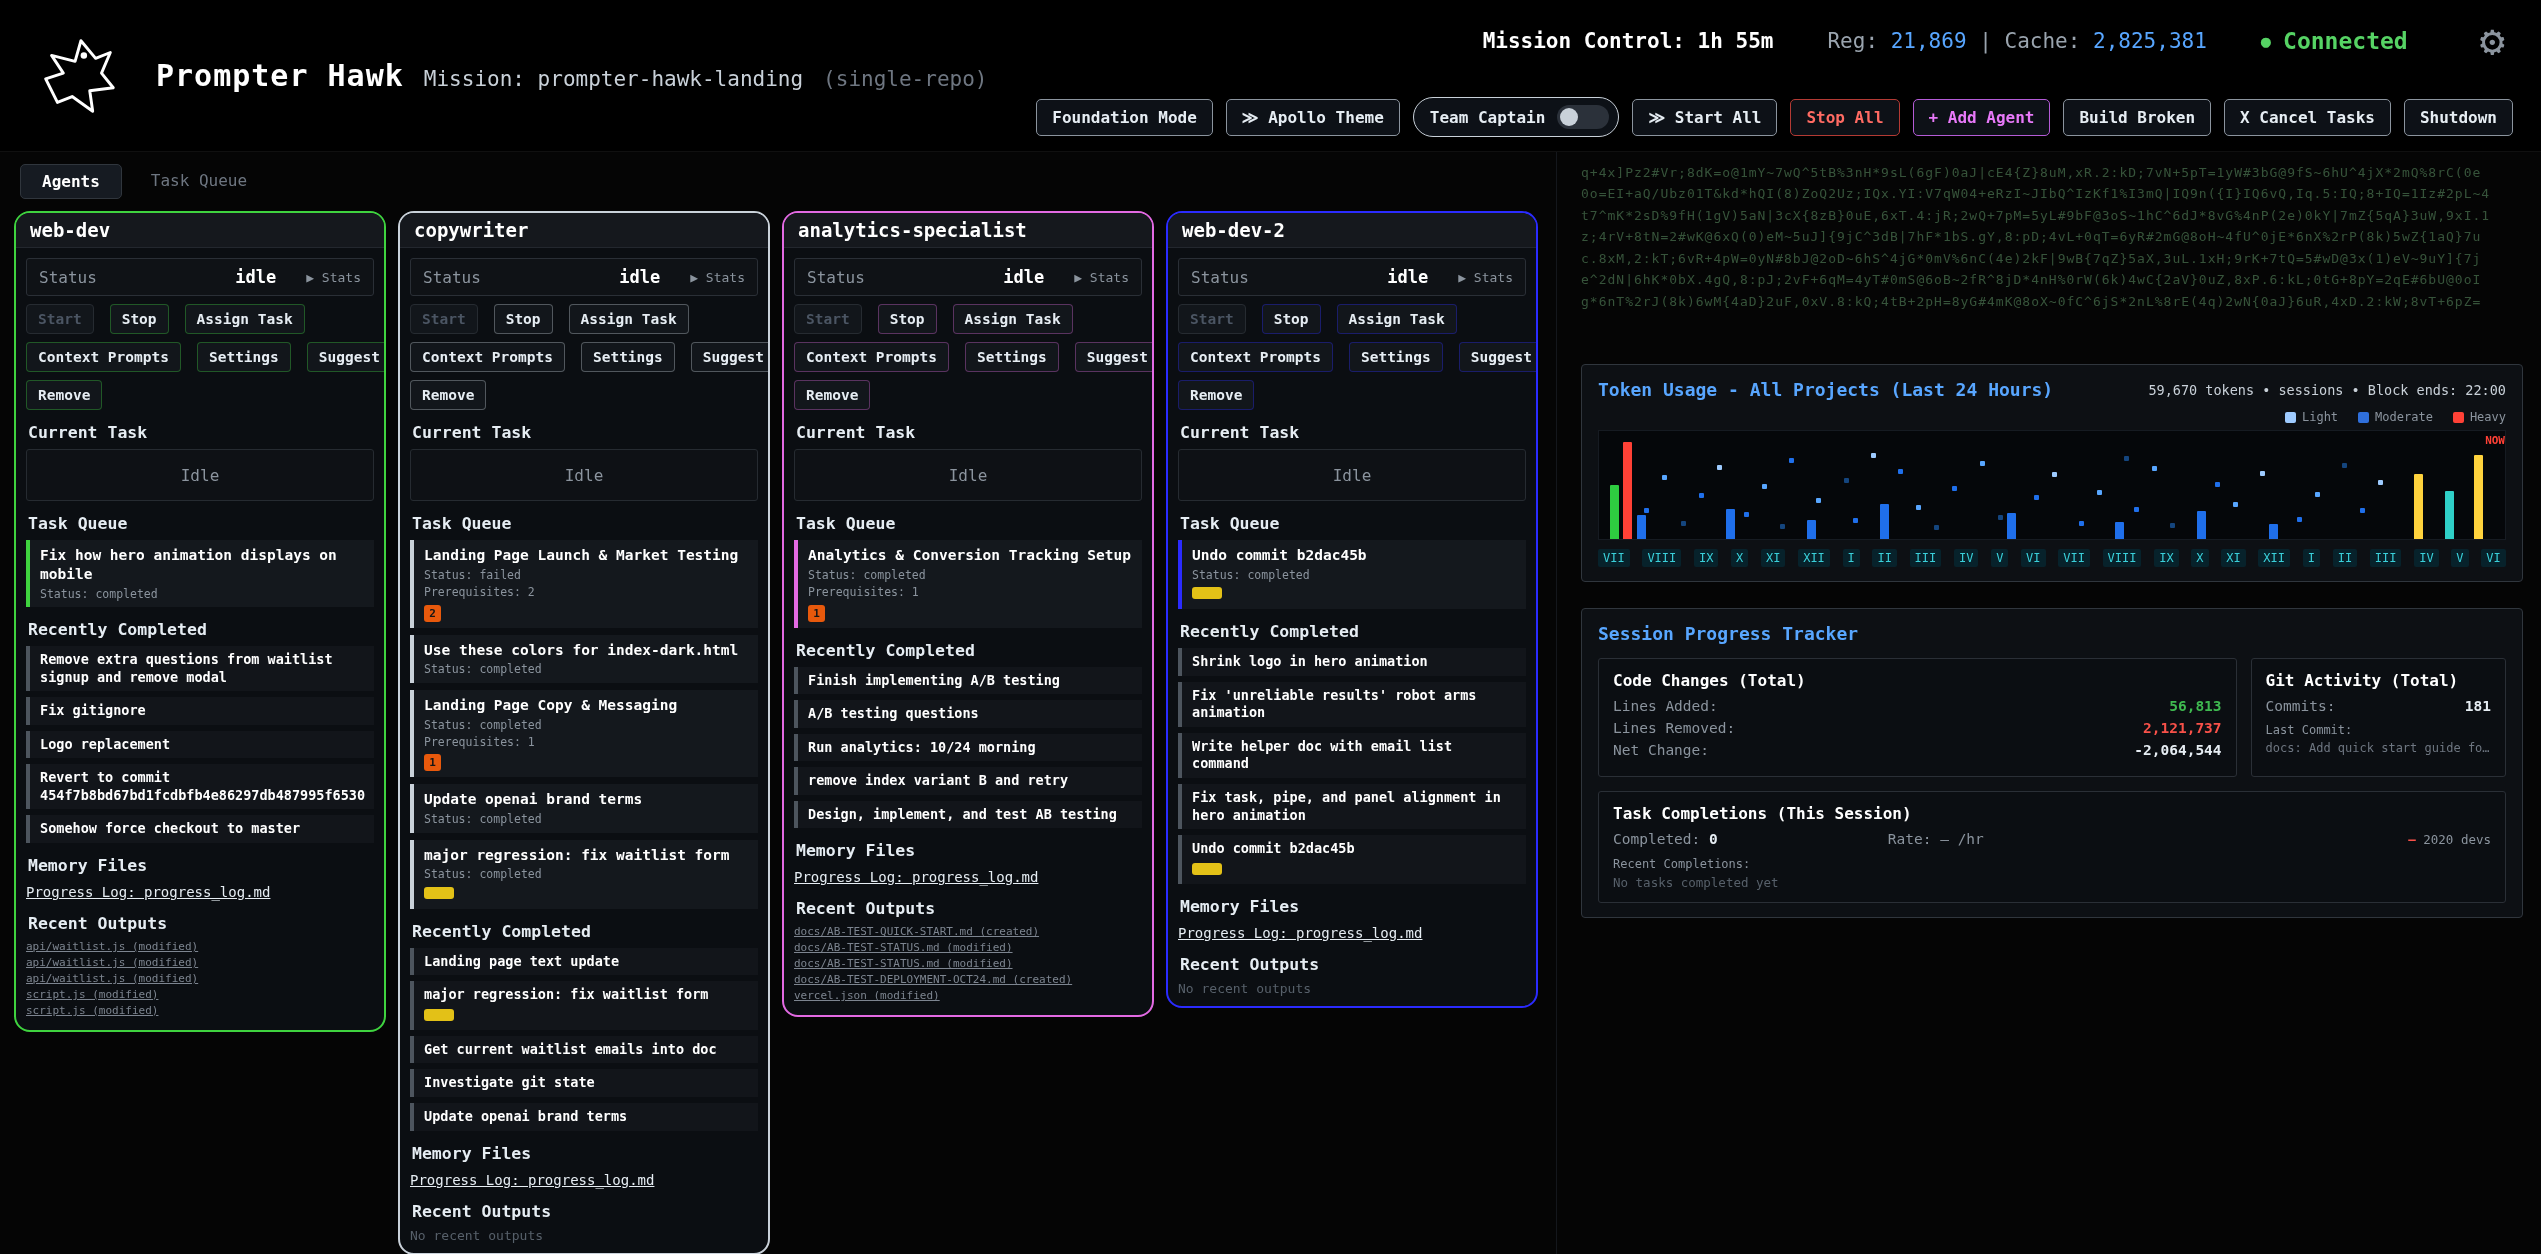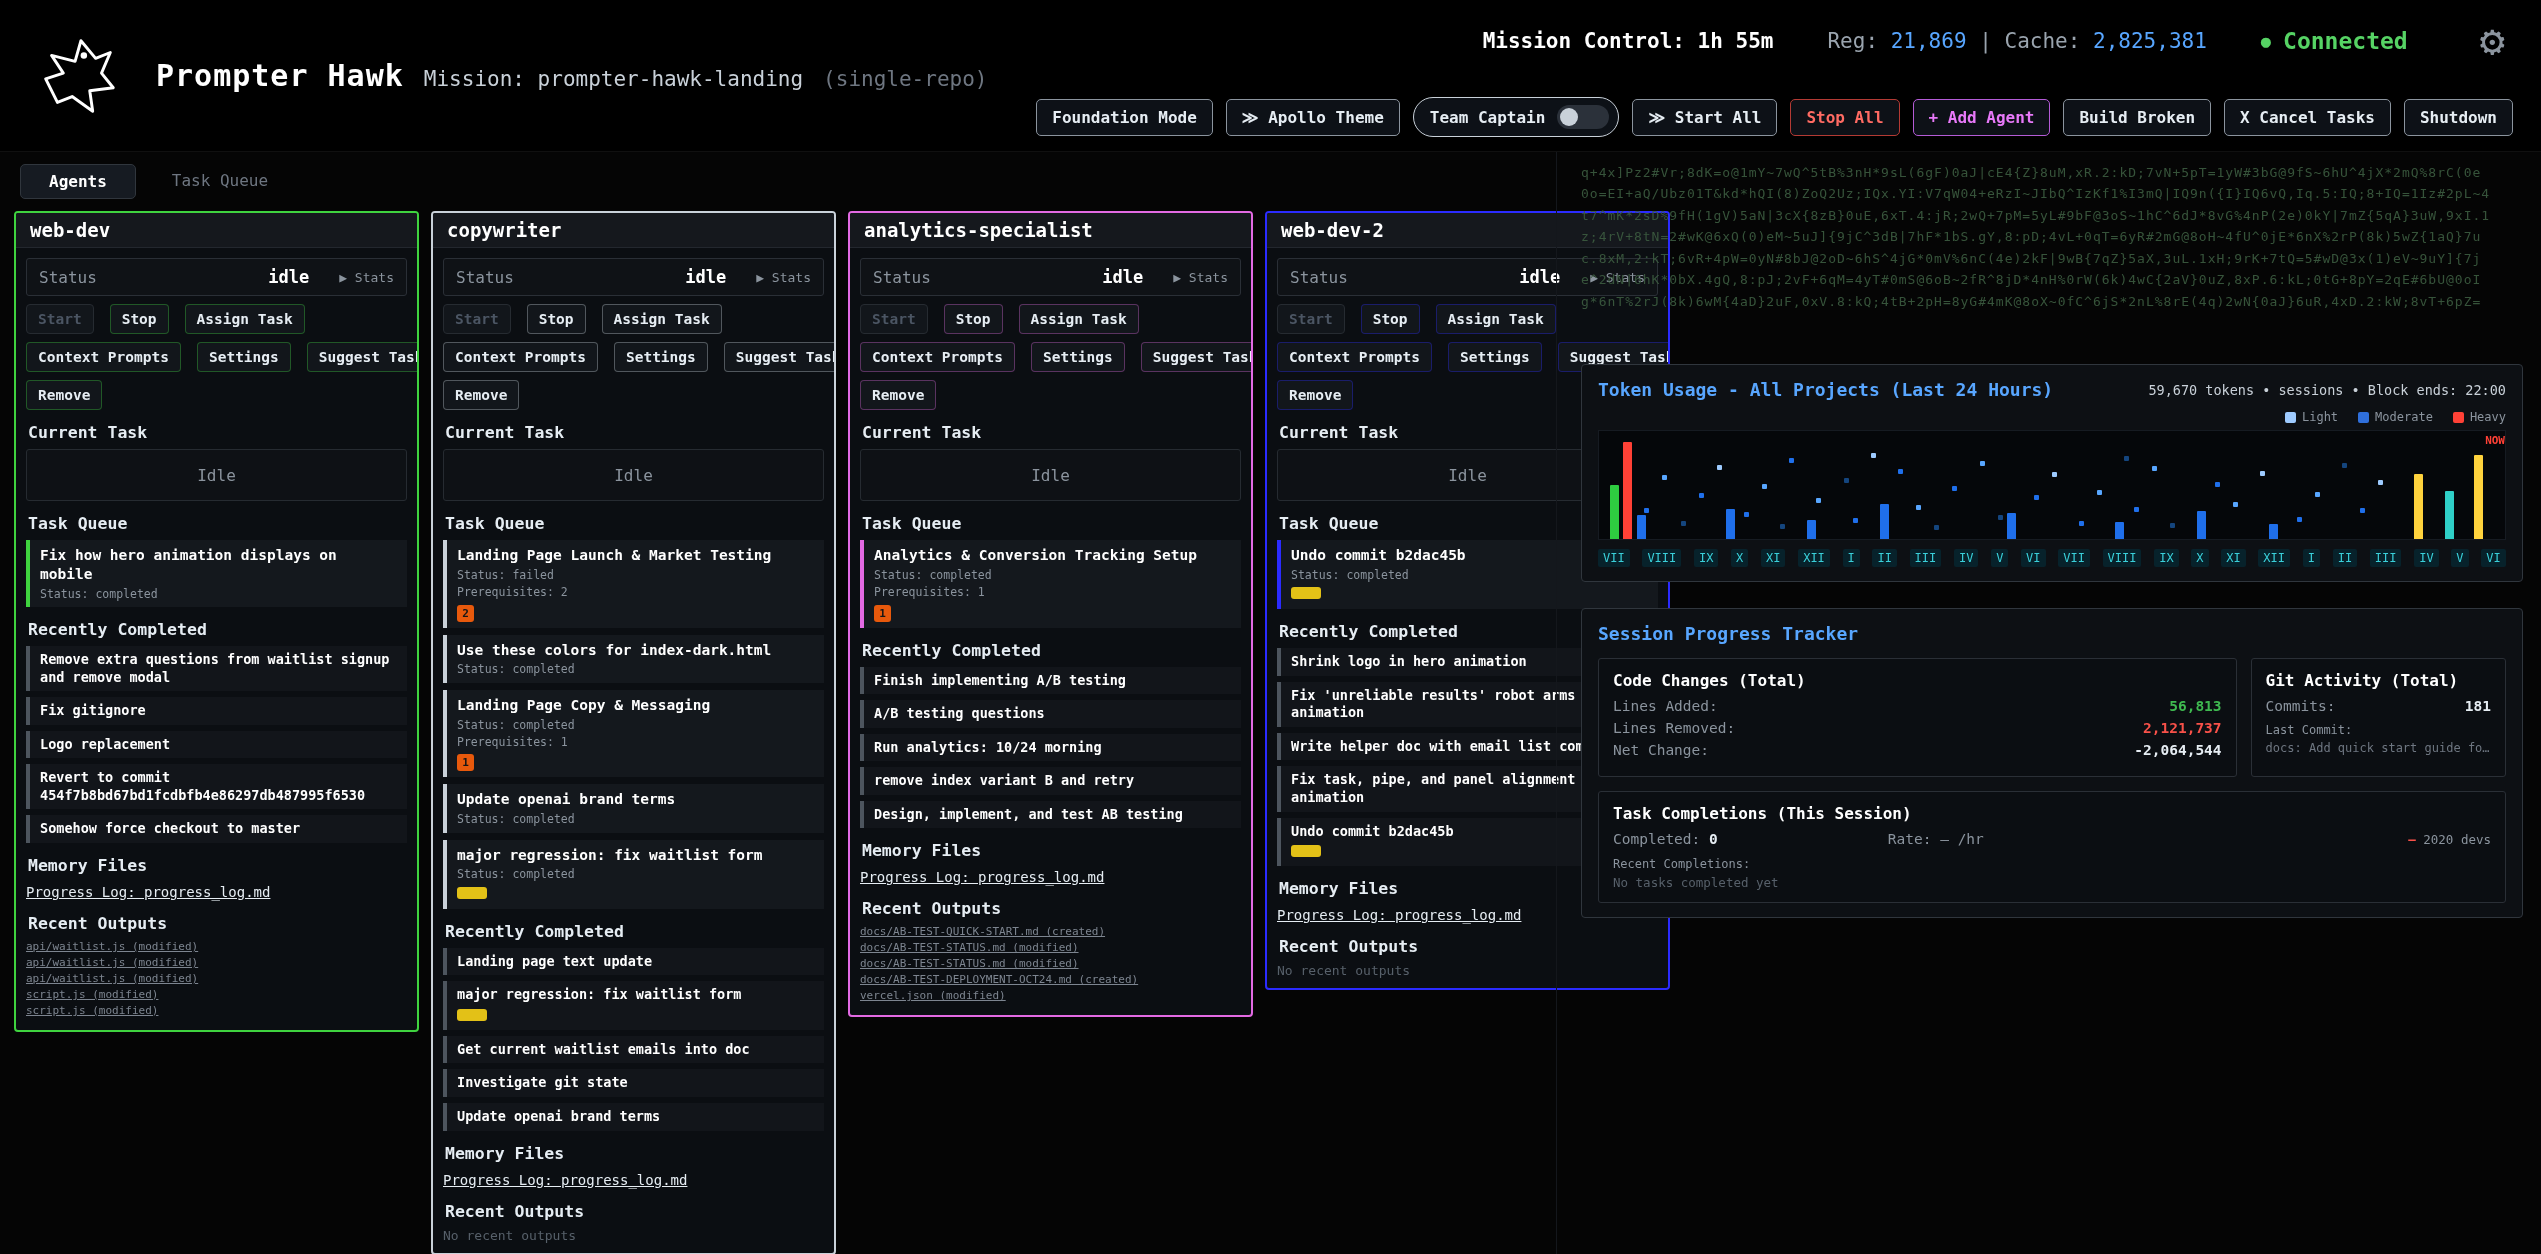--- a/index.html
+++ b/index.html
@@ -29,26 +29,26 @@
   .tbtn.stop-all { color:#ff6b63; border-color:#b33a34; }
   .tbtn.add-agent { color:#e879f9; border-color:#b45bd6; }
   .team-captain { display:flex; align-items:center; gap:12px; background:#0d1117; border:1px solid #c9d1d9; border-radius:20px; padding:7px 9px 7px 16px; font-size:16px; font-weight:bold; cursor:pointer; }
   .toggle { width:52px; height:24px; border-radius:12px; background:#2b313a; position:relative; }
   .toggle::after { content:""; position:absolute; left:3px; top:3px; width:18px; height:18px; border-radius:50%; background:#c9d1d9; }
 
   
   .main { flex:1; display:flex; overflow:hidden; }
   .left-pane { width:1556px; flex:0 0 auto; padding:8px 0 0 14px; }
   .tabs { display:flex; gap:8px; margin:4px 0 12px 6px; }
-  .tab { font-size:16px; padding:7px 28px; border-radius:5px; color:#6e7681; cursor:pointer; }
+  .tab { font-size:16px; padding:7px 21px; border-radius:5px; color:#6e7681; cursor:pointer; }
   .tab.active { background:#161b22; border:1px solid #30363d; color:#fff; font-weight:bold; }
   .agents-row { display:flex; gap:12px; align-items:flex-start; }
 
   
-  .agent-card { width:405px; flex:0 0 auto; background:#0b0e12; border:2px solid var(--accent); border-radius:4px; overflow:hidden; }
+  .agent-card { width:372px; flex:0 0 auto; background:#0b0e12; border:2px solid var(--accent); border-radius:16px; overflow:hidden; }
   .agent-head { background:#15181d; padding:6px 14px; font-size:19px; font-weight:bold; color:#fff; border-bottom:1px solid #23272e; }
   .agent-body { padding:10px; }
   .status-box { display:flex; align-items:center; border:1px solid #2a2f36; background:#0f1216; padding:8px 12px; border-radius:3px; }
   .status-label { color:#8b949e; font-size:16px; }
   .status-value { margin-left:auto; font-weight:bold; font-size:17px; color:#fff; }
   .stats-link { margin-left:30px; color:#8b949e; font-size:13px; cursor:pointer; }
   .btn-row { display:flex; gap:16px; margin-top:8px; }
   .abtn { background:#12161b; border:1px solid var(--accent-dim); color:#e6edf3; font-family:inherit; font-size:14.5px; font-weight:bold; padding:6px 11px; border-radius:4px; cursor:pointer; white-space:nowrap; }
   .abtn.disabled { color:#4b5563; border-color:#262b31; }
   .sec-title { font-size:16.5px; font-weight:bold; margin:13px 2px 7px; color:#e6edf3; }

